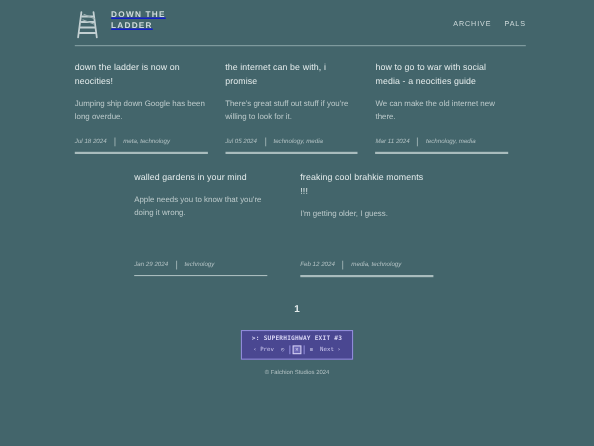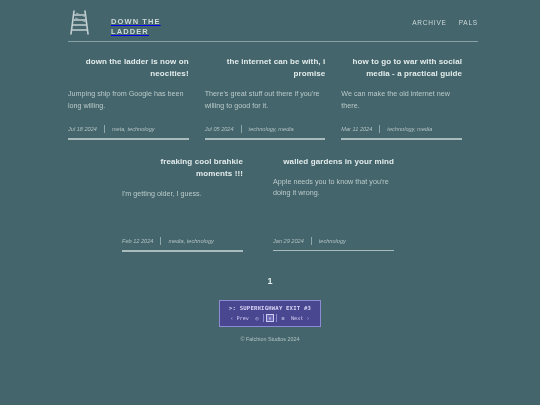--- a/index.html
+++ b/index.html
@@ -10,21 +10,21 @@
     overflow:hidden;
   }
   .page { width:540px; height:405px; position:relative; }
 
   
   .header {
     display:flex; align-items:center; justify-content:space-between;
     padding:8px 62px 0 68px;
     height:36px;
   }
-  .brand { display:flex; align-items:flex-end; gap:17px; }
+  .brand { display:flex; align-items:flex-start; gap:7px; }
   .brand-mark { width:26px; height:28px; display:block; }
   .brand-text {
     font-size:7.5px; font-weight:bold; letter-spacing:1.1px;
     line-height:9.5px; color:#cfdadb; text-transform:uppercase;
   }
   .nav { display:flex; gap:12px; }
   .nav a {
     font-size:6.5px; letter-spacing:.8px; color:#cfdadb;
     text-decoration:none; text-transform:uppercase;
   }
@@ -32,22 +32,22 @@
     margin:5px 62px 0 68px; height:1px; background:#86a0a3;
   }
 
   
   .row { display:flex; padding:0 62px 0 68px; gap:0; }
   .row-1 { margin-top:14px; }
   .row-2 { margin-top:16px; padding-left:122px; padding-right:116px; }
   .card { width:138px; padding-right:16px; }
   .row-2 .card { width:153px; padding-right:30px; }
   .card-title {
-    font-size:8px; font-weight:bold; line-height:12px;
-    color:#e4ecec; letter-spacing:.1px;text-align:right;
+    font-size:8px; font-weight:normal; line-height:12px;
+    color:#e4ecec; letter-spacing:.1px;
   }
   .card-excerpt {
     margin-top:8px; font-size:7.2px; line-height:11.5px;
     color:#bccacb;
   }
   .card-meta {
     margin-top:14px; display:flex; align-items:center; gap:7px;
     font-size:5.6px; font-style:italic; color:#b3c2c4;
   }
   .row-2 .card-meta { margin-top:38px; }
@@ -126,73 +126,73 @@
       <a href="#">ARCHIVE</a>
       <a href="#">PALS</a>
     </div>
   </div>
   <div class="header-rule"></div>
 
   <div class="row row-1">
 
     <div class="card">
       <div class="card-title">down the ladder is now on neocities!</div>
-      <div class="card-excerpt">Jumping ship from Google has been long willing.</div>
+      <div class="card-excerpt">Jumping ship down Google has been long overdue.</div>
       <div class="card-meta">
         <span>Jul 18 2024</span>
         <span class="meta-sep"></span>
         <span>meta, technology</span>
       </div>
       <div class="card-rule"></div>
     </div>
 
     <div class="card">
       <div class="card-title">the internet can be with, i promise</div>
-      <div class="card-excerpt">There's great stuff out there if you're willing to good for it.</div>
+      <div class="card-excerpt">There's great stuff out stuff if you're willing to look for it.</div>
       <div class="card-meta">
         <span>Jul 05 2024</span>
         <span class="meta-sep"></span>
         <span>technology, media</span>
       </div>
       <div class="card-rule"></div>
     </div>
 
     <div class="card">
-      <div class="card-title">how to go to war with social media - a practical guide</div>
+      <div class="card-title">how to go to war with social media - a neocities guide</div>
       <div class="card-excerpt">We can make the old internet new there.</div>
       <div class="card-meta">
         <span>Mar 11 2024</span>
         <span class="meta-sep"></span>
         <span>technology, media</span>
       </div>
       <div class="card-rule"></div>
     </div>
 
   </div>
 
   <div class="row row-2">
+
+    <div class="card">
+      <div class="card-title">walled gardens in your mind</div>
+      <div class="card-excerpt">Apple needs you to know that you're doing it wrong.</div>
+      <div class="card-meta">
+        <span>Jan 29 2024</span>
+        <span class="meta-sep"></span>
+        <span>technology</span>
+      </div>
+      <div class="card-rule"></div>
+    </div>
 
     <div class="card">
       <div class="card-title">freaking cool brahkie moments !!!</div>
       <div class="card-excerpt">I'm getting older, I guess.</div>
       <div class="card-meta">
         <span>Feb 12 2024</span>
         <span class="meta-sep"></span>
         <span>media, technology</span>
-      </div>
-      <div class="card-rule"></div>
-    </div>
-
-    <div class="card">
-      <div class="card-title">walled gardens in your mind</div>
-      <div class="card-excerpt">Apple needs you to know that you're doing it wrong.</div>
-      <div class="card-meta">
-        <span>Jan 29 2024</span>
-        <span class="meta-sep"></span>
-        <span>technology</span>
       </div>
       <div class="card-rule"></div>
     </div>
 
   </div>
 
   <div class="pagination">
     <span>1</span>
   </div>
 

